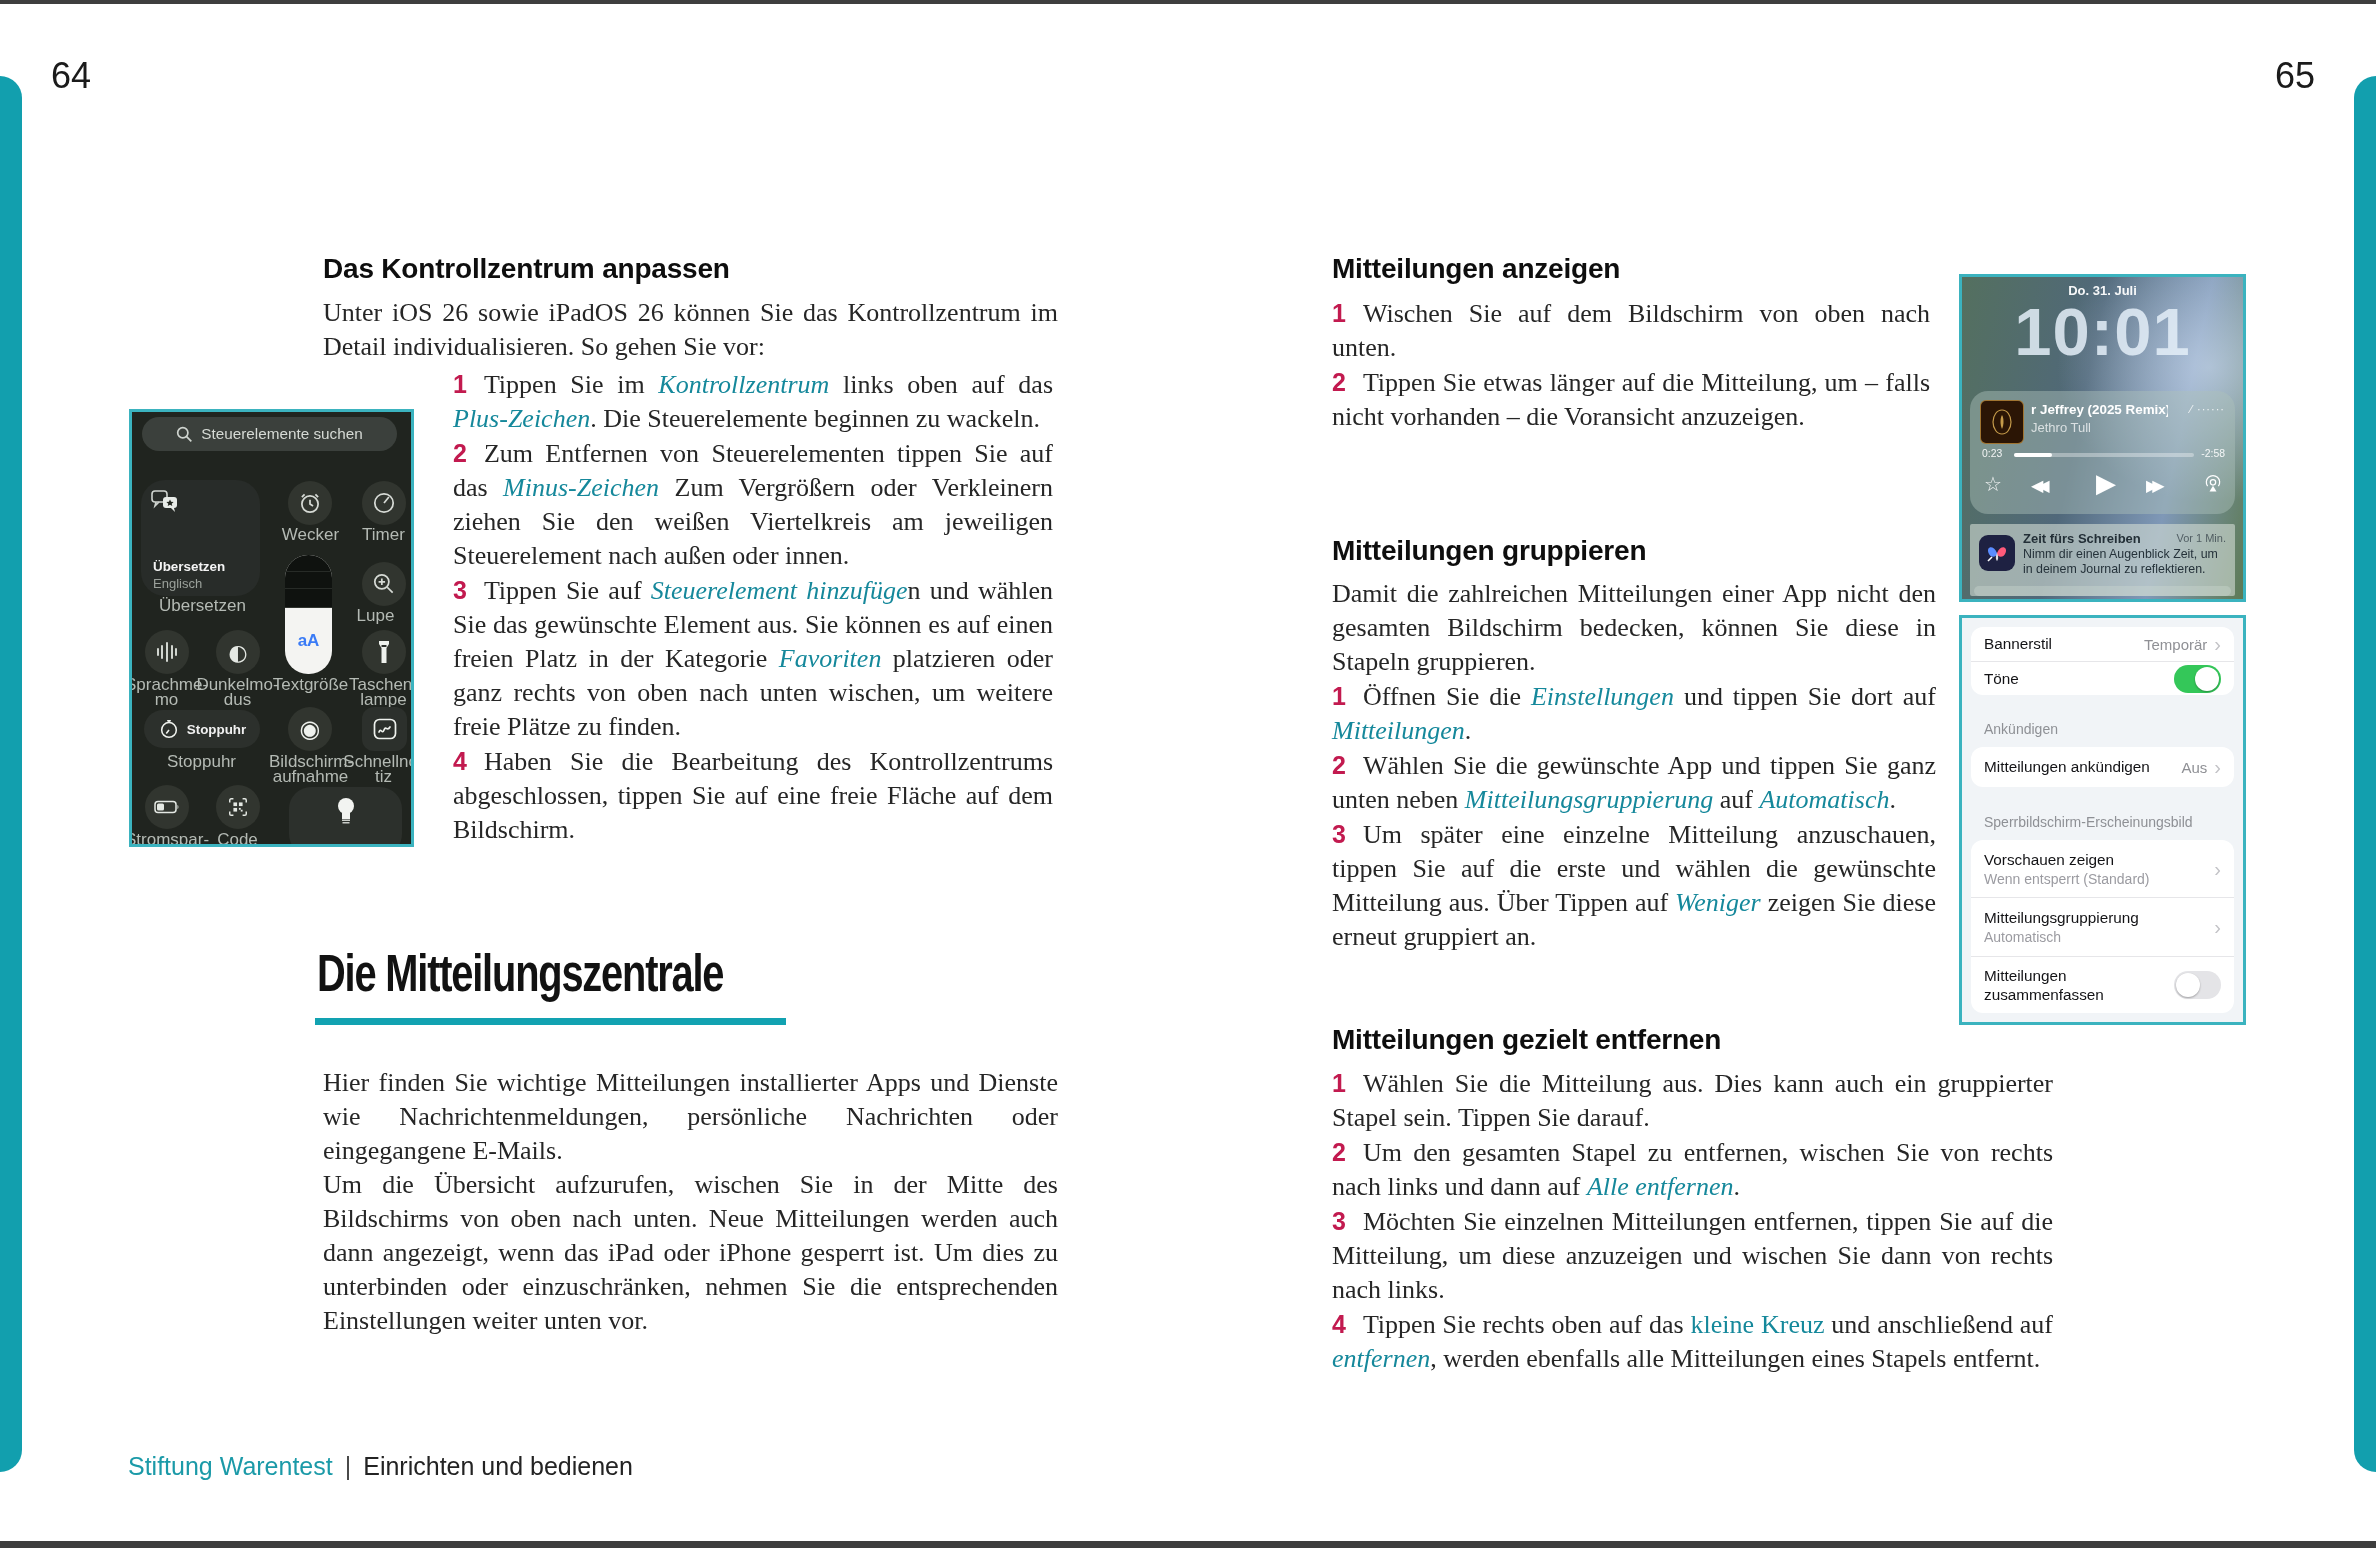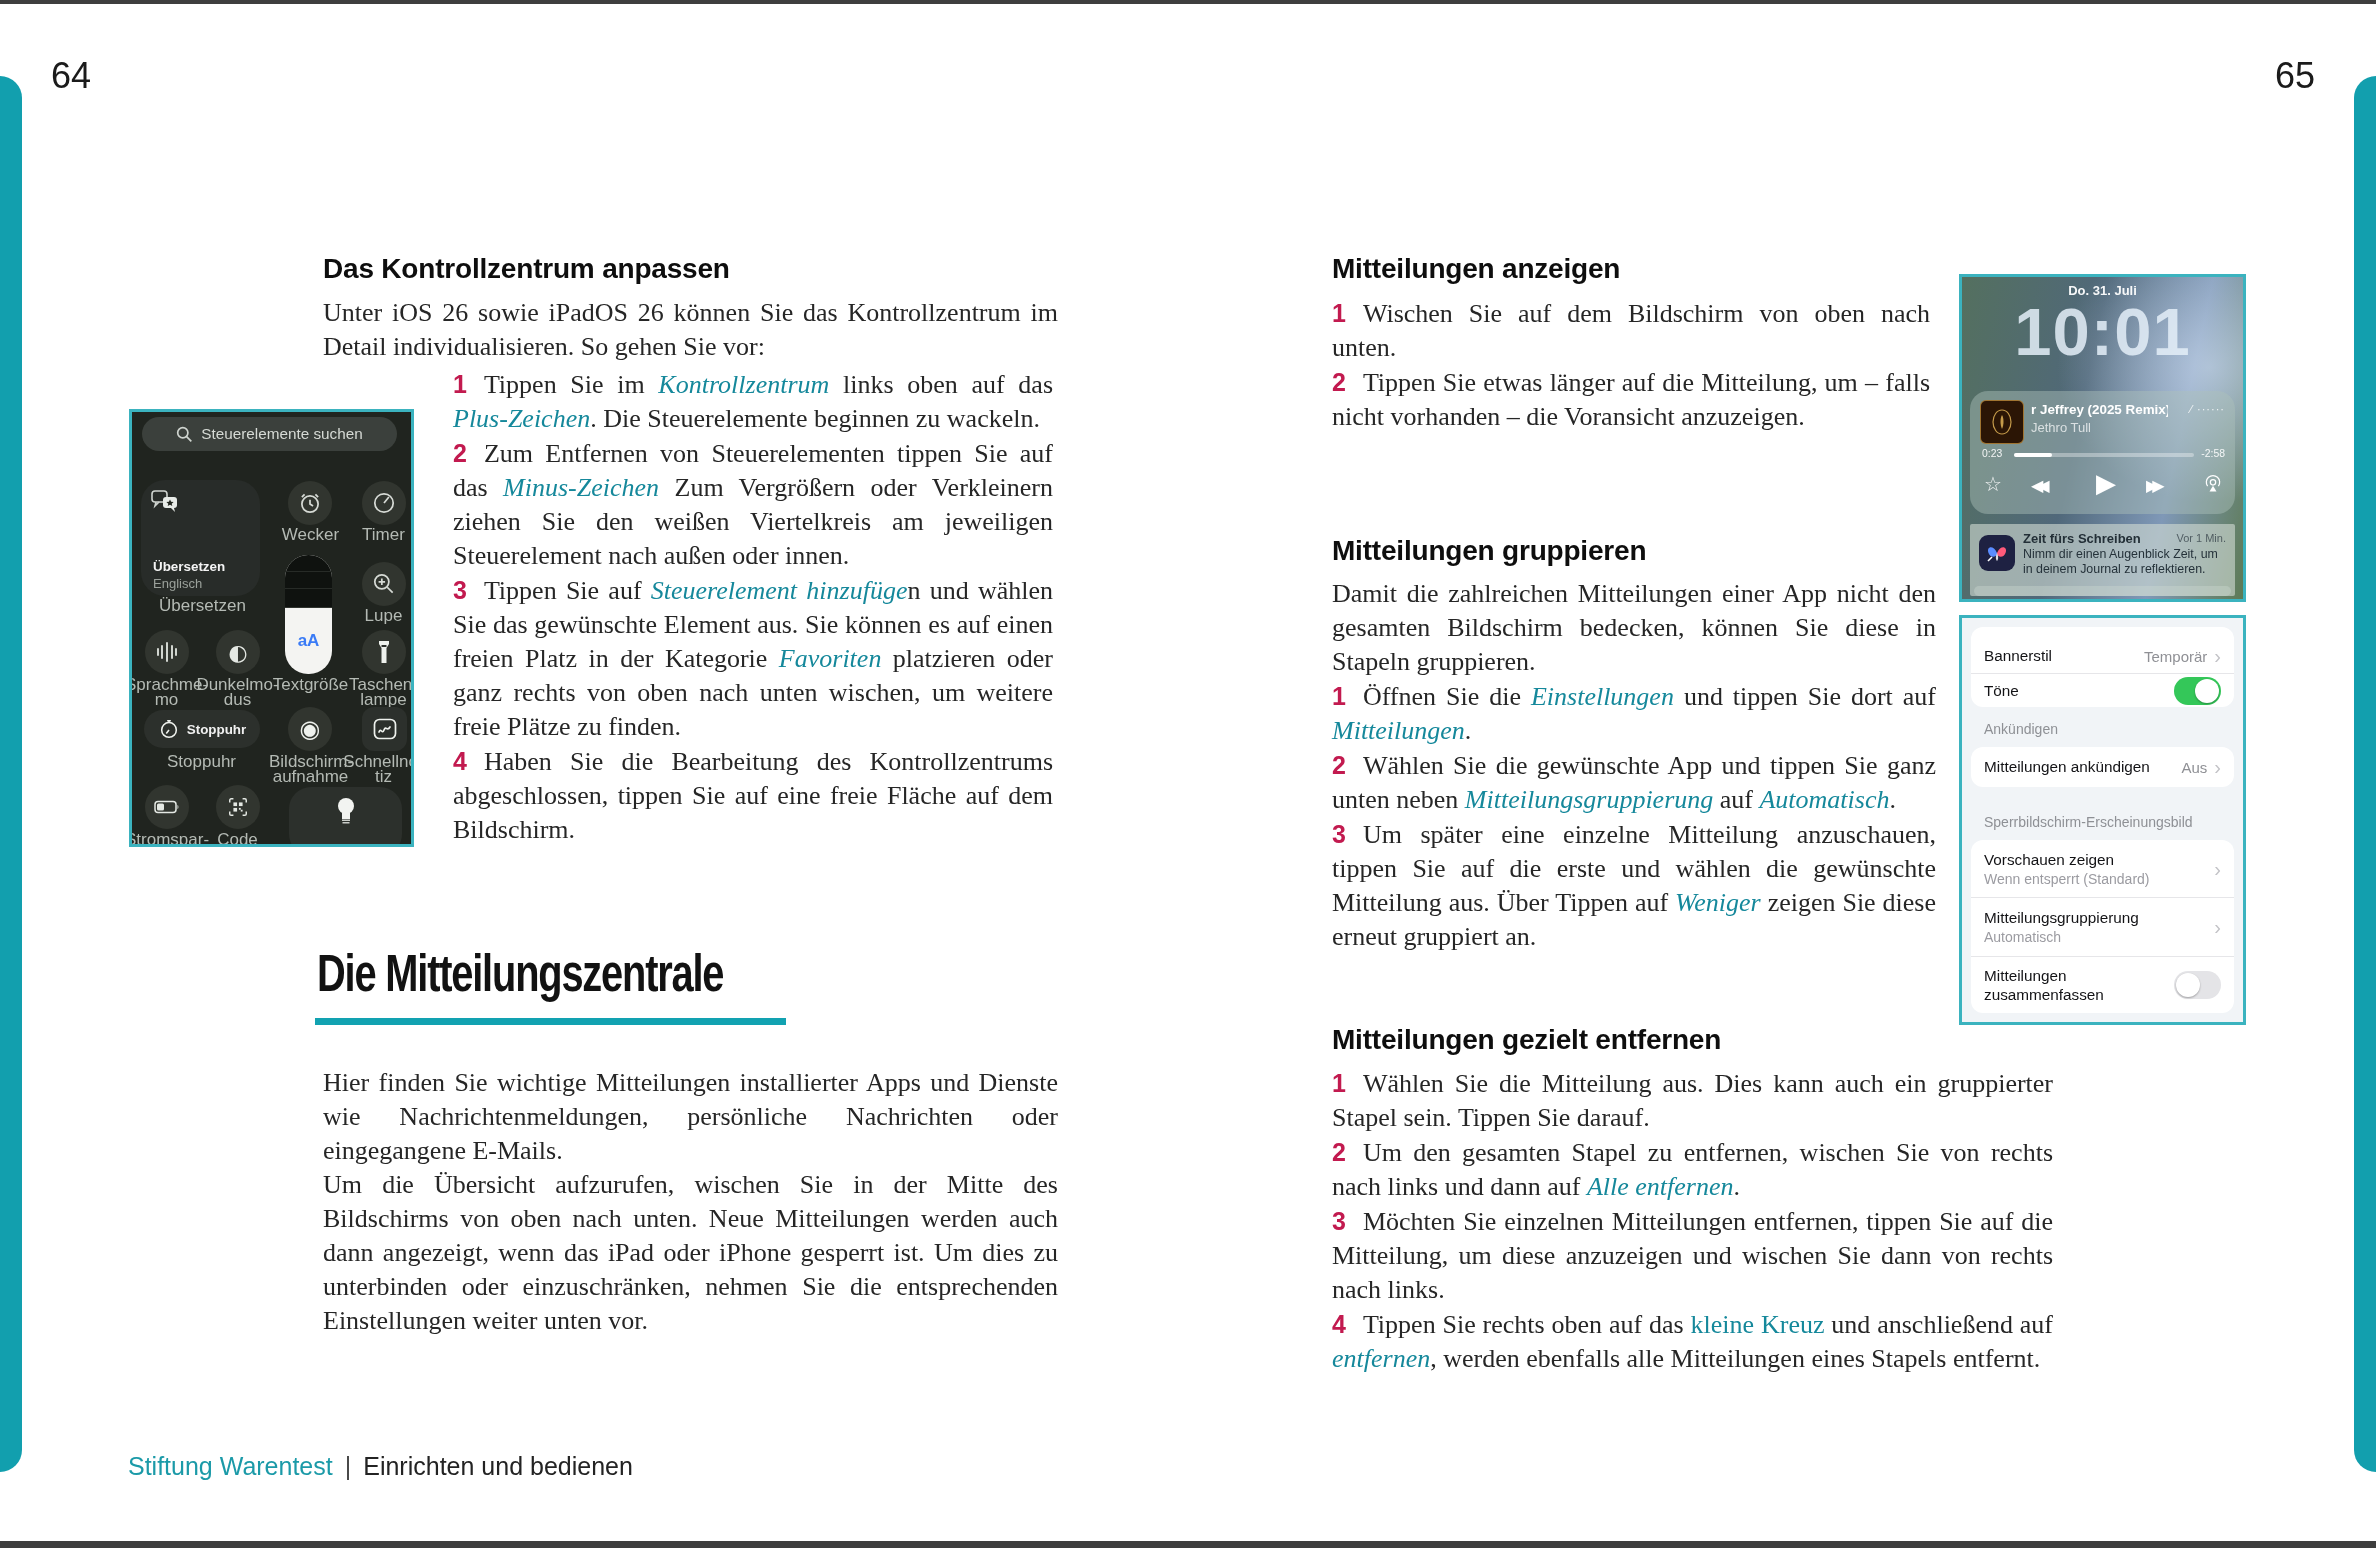--- a/index.html
+++ b/index.html
@@ -188,21 +188,21 @@
     <div class="cc-label" style="left:210px;top:115px;">Timer</div>
 
     <div class="cc-circle" style="left:230px;top:150px;">
       <span>
           <svg width="26" height="26" viewBox="0 0 24 24" fill="none" stroke="#d6dad5" stroke-width="1.6">
             <circle cx="10" cy="10" r="6.5"></circle>
             <path d="M10 7v6M7 10h6M15 15l5 5"></path>
           </svg>
         </span>
     </div>
-    <div class="cc-label" style="left:210px;top:196px;">Lupe</div>
+    <div class="cc-label" style="left:202px;top:196px;">Lupe</div>
 
     <div id="cc-aa" class="cc-abs">
       <div class="dark">
           <i></i>
           <i></i>
         </div>
       <div class="aa">aA</div>
     </div>
 
     <div class="cc-circle" style="left:13px;top:218px;">
@@ -387,21 +387,21 @@
       </div>
       <div id="ls-ntitle" class="ls-abs">Zeit fürs Schreiben</div>
       <div id="ls-ntime" class="ls-abs">Vor 1 Min.</div>
       <div id="ls-nbody" class="ls-abs">Nimm dir einen Augenblick Zeit, um in deinem Journal zu reflektieren.</div>
     </div>
     <div id="ls-strip" class="ls-abs"></div>
   </div>
 
   <div id="settings-shot">
     <div class="st-card" style="top:9px;">
-      <div class="st-row" style="height:34px;margin-top:12px;">
+      <div class="st-row" style="height:34px;">
         <span class="st-label">Bannerstil</span>
         <span class="st-val">
             <span>Temporär</span>
             <span class="chev">›</span>
           </span>
       </div>
       <div class="st-row line" style="height:34px;">
         <span class="st-label">Töne</span>
         <span class="tgl on">
             <span class="knob"></span>

